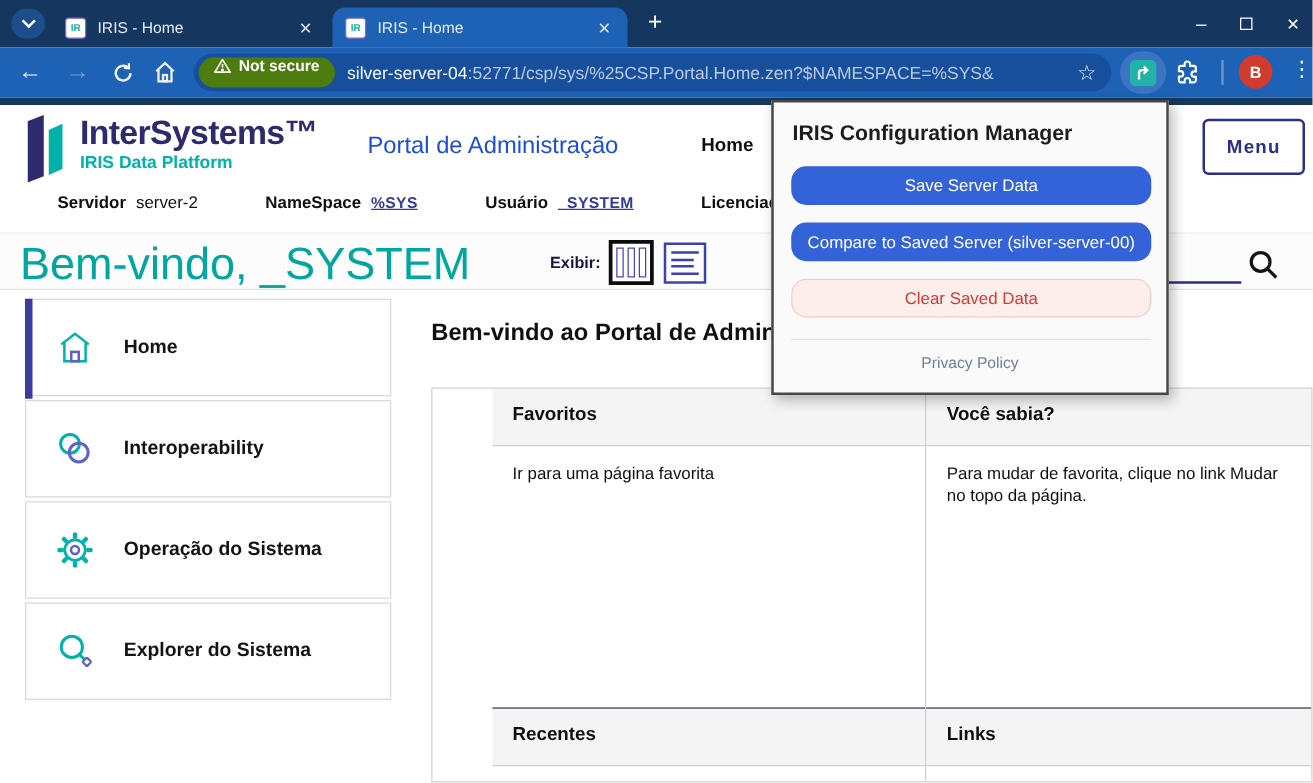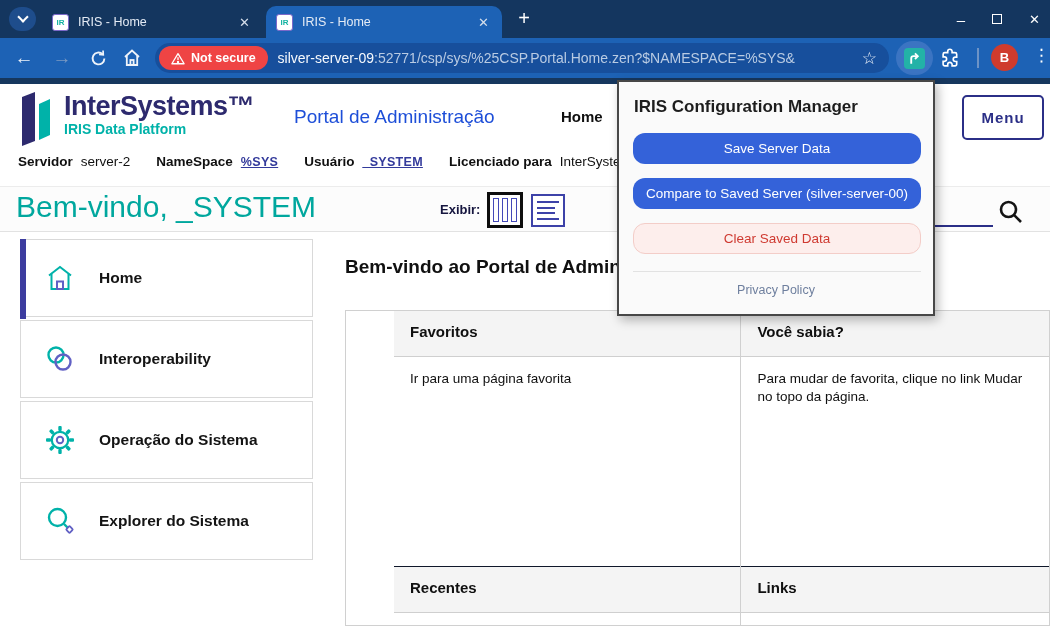--- a/index.html
+++ b/index.html
@@ -28,22 +28,22 @@
   .win-max { width:10px; height:10px; border:1.6px solid #fff; display:inline-block; }
   .win-close { font-size:13px; }
 
   .toolbar { position:absolute; left:0; top:38px; width:1050px; height:40px; background:#1d62b5; }
   .nav-ico { position:absolute; top:0; height:40px; width:32px; display:flex; align-items:center;
              justify-content:center; color:#eef3fa; font-size:19px; }
   .nav-back { left:8px; } .nav-fwd { left:46px; color:#7d9bc3; } .nav-reload { left:82px; } .nav-home-b { left:116px; }
 
   .omnibox { position:absolute; left:155px; top:43px; width:734px; height:30px; background:#174f9c;
              border-radius:15px; display:flex; align-items:center; }
-  .chip { height:24px; background:#ef4444; border-radius:12px; margin-left:4px; padding:0 12px;
-          display:flex; align-items:center; gap:6px; color:#fff; font-size:12.5px; font-weight:bold; white-space:nowrap; }
+  .chip { height:24px; background:#4d7c0f; border-radius:12px; margin-left:4px; padding:0 12px;
+          display:flex; align-items:flex-start; gap:6px; color:#fff; font-size:12.5px; font-weight:bold; white-space:nowrap; }
   .url { margin-left:10px; font-size:14px; color:#b9cbe3; white-space:nowrap; overflow:hidden; flex:1; }
   .url .host { color:#f6f9fd; }
   .star { color:#e8eef7; font-size:17px; margin-right:12px; }
 
   .ext-circle { position:absolute; left:896px; top:41px; width:37px; height:34px; border-radius:17px;
                 background:#3b74c2; display:flex; align-items:center; justify-content:center; }
   .ext-sq { width:21px; height:21px; border-radius:4px; background:#23b2a7;
             display:flex; align-items:center; justify-content:center; }
   .puzzle { position:absolute; left:939px; top:47px; }
   .tb-sep { position:absolute; left:977px; top:48px; width:2px; height:20px; background:#6d93c6; }
@@ -62,27 +62,27 @@
   .platform { font-size:14px; font-weight:bold; color:#00b2a9; margin-top:1px; }
 
   .portal-title { position:absolute; left:294px; top:22px; font-size:19px; color:#1d4ed8; }
   .nav-home { position:absolute; left:561px; top:24px; font-size:15px; font-weight:bold; color:#101010; }
   .menu-btn { position:absolute; left:962px; top:11px; width:82px; height:45px; background:#fff;
               border:2px solid #2b2f87; border-radius:5px; color:#2b2f87; font-weight:bold; font-size:15px;
               letter-spacing:1px; display:flex; align-items:center; justify-content:center; }
 
   .server-row { position:absolute; left:18px; top:70px; display:flex; gap:26px; align-items:baseline;
                 font-size:13.5px; color:#101010; white-space:nowrap; }
-  .pair { display:flex; gap:8px; align-items:center; }
+  .pair { display:flex; gap:8px; align-items:center;margin-left:28px; }
   .pair .lbl { font-weight:bold; }
   .pair .lnk { color:#333a9b; font-weight:bold; text-decoration:underline; font-size:12.5px; letter-spacing:.3px; }
 
   .welcome-bar { position:absolute; left:0; top:102px; width:1050px; height:46px; background:#fcfcfc;
                  border-top:1px solid #ececec; border-bottom:1px solid #e2e2e2; }
-  .welcome-h { position:absolute; left:16px; top:3px; font-size:30px; color:#00a79e; white-space:nowrap; }
+  .welcome-h { position:absolute; left:16px; top:3px; font-size:36px; color:#00a79e; white-space:nowrap; }
   .view-lbl { position:absolute; left:440px; top:15px; font-size:13px; font-weight:bold; color:#16163f; }
   .view1 { position:absolute; left:487px; top:5px; width:36px; height:36px; background:#fff;
            border:3px solid #0d0d0d; display:flex; gap:3px; padding:3px; }
   .view1 span { flex:1; border:1.6px solid #4449b8; }
   .view2 { position:absolute; left:531px; top:7px; width:34px; height:33px; background:#fff;
            border:2px solid #3d42a8; padding:5px 4px; display:flex; flex-direction:column; justify-content:space-between; }
   .view2 span { height:2px; background:#3d42a8; }
   .view2 .w80 { width:80%; }
   .search-line { position:absolute; left:830px; top:38px; width:163px; height:2px; background:#2b2f87; }
   .search-ico { position:absolute; left:997px; top:11px; }
@@ -161,21 +161,21 @@
 
 <div class="omnibox">
   <div class="chip">
     <svg width="14" height="13" viewBox="0 0 16 14" fill="none" stroke="#fff" stroke-width="1.5">
       <path d="M8 1.5 L15 13 H1 Z" stroke-linejoin="round"></path>
         <line x1="8" y1="5.5" x2="8" y2="8.8"></line>
         <circle cx="8" cy="11" r="0.6" fill="#fff"></circle>
     </svg>
     <span>Not secure</span>
   </div>
-  <div class="url"><span class="host">silver-server-09</span><span>:52771/csp/sys/%25CSP.Portal.Home.zen?$NAMESPACE=%SYS&amp;</span></div>
+  <div class="url"><span class="host">silver-server-04</span><span>:52771/csp/sys/%25CSP.Portal.Home.zen?$NAMESPACE=%SYS&amp;</span></div>
   <span class="star">☆</span>
 </div>
 
 <div class="ext-circle">
   <div class="ext-sq">
     <svg width="15" height="15" viewBox="0 0 16 16" fill="none" stroke="#fff" stroke-width="2">
       <path d="M4.5 13.5 V8 Q4.5 5.5 7 5.5 H10.5"></path>
         <polyline points="8.5,2.5 11.5,5.5 8.5,8.5" fill="none"></polyline>
     </svg>
   </div>

